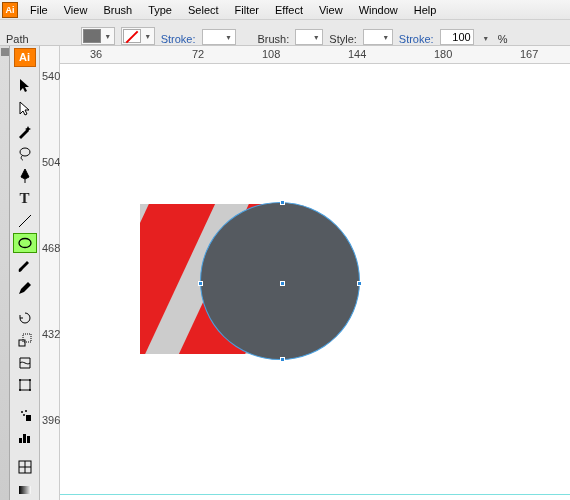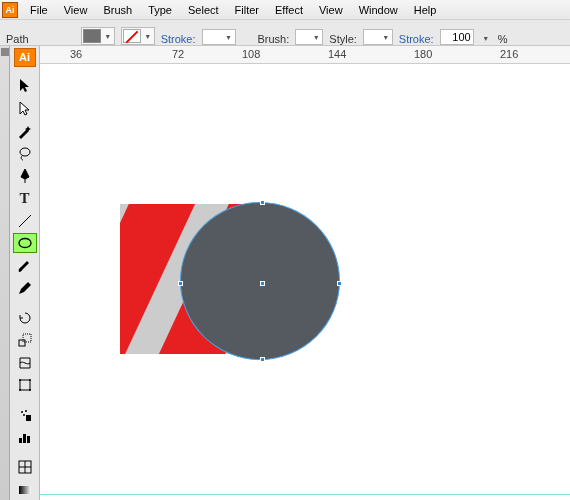--- a/index.html
+++ b/index.html
@@ -204,29 +204,36 @@
           <defs>
             <linearGradient id="g">
               <stop offset="0" stop-color="#000"></stop>
               <stop offset="1" stop-color="#fff"></stop>
             </linearGradient>
           </defs>
         </svg>
       </div>
   </div>
 
+  <div class="ruler-v">
+    <div class="tick" style="top:24px">540</div>
+    <div class="tick" style="top:110px">504</div>
+    <div class="tick" style="top:196px">468</div>
+    <div class="tick" style="top:282px">432</div>
+    <div class="tick" style="top:368px">396</div>
+  </div>
 
   <div class="rightarea">
     <div class="ruler-h">
       <div class="tick" style="left:30px">36</div>
       <div class="tick" style="left:132px">72</div>
       <div class="tick" style="left:202px">108</div>
       <div class="tick" style="left:288px">144</div>
       <div class="tick" style="left:374px">180</div>
-      <div class="tick" style="left:460px">216</div>
+      <div class="tick" style="left:460px">167</div>
     </div>
     <div class="canvas">
       <div class="stripes">
         <div class="stripe" style="left:-30px;top:-60px"></div>
         <div class="stripe" style="left:70px;top:-60px"></div>
       </div>
       <div class="circle">
         <div class="handle" style="left:-3px;top:50%"></div>
         <div class="handle" style="right:-3px;top:50%"></div>
         <div class="handle" style="top:-3px;left:50%"></div>

